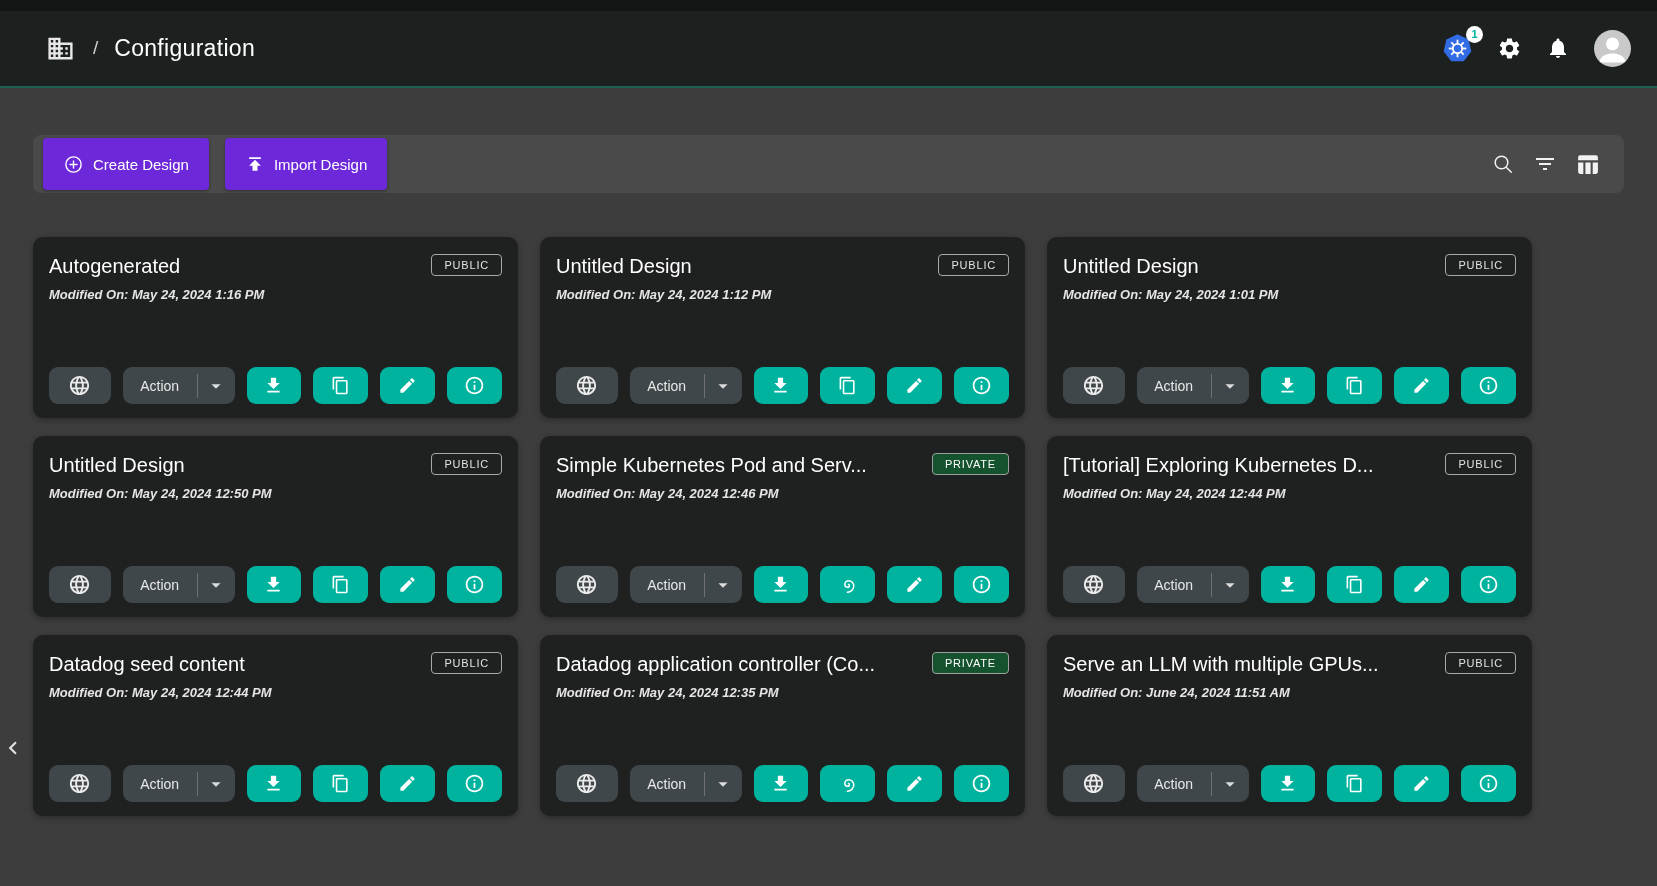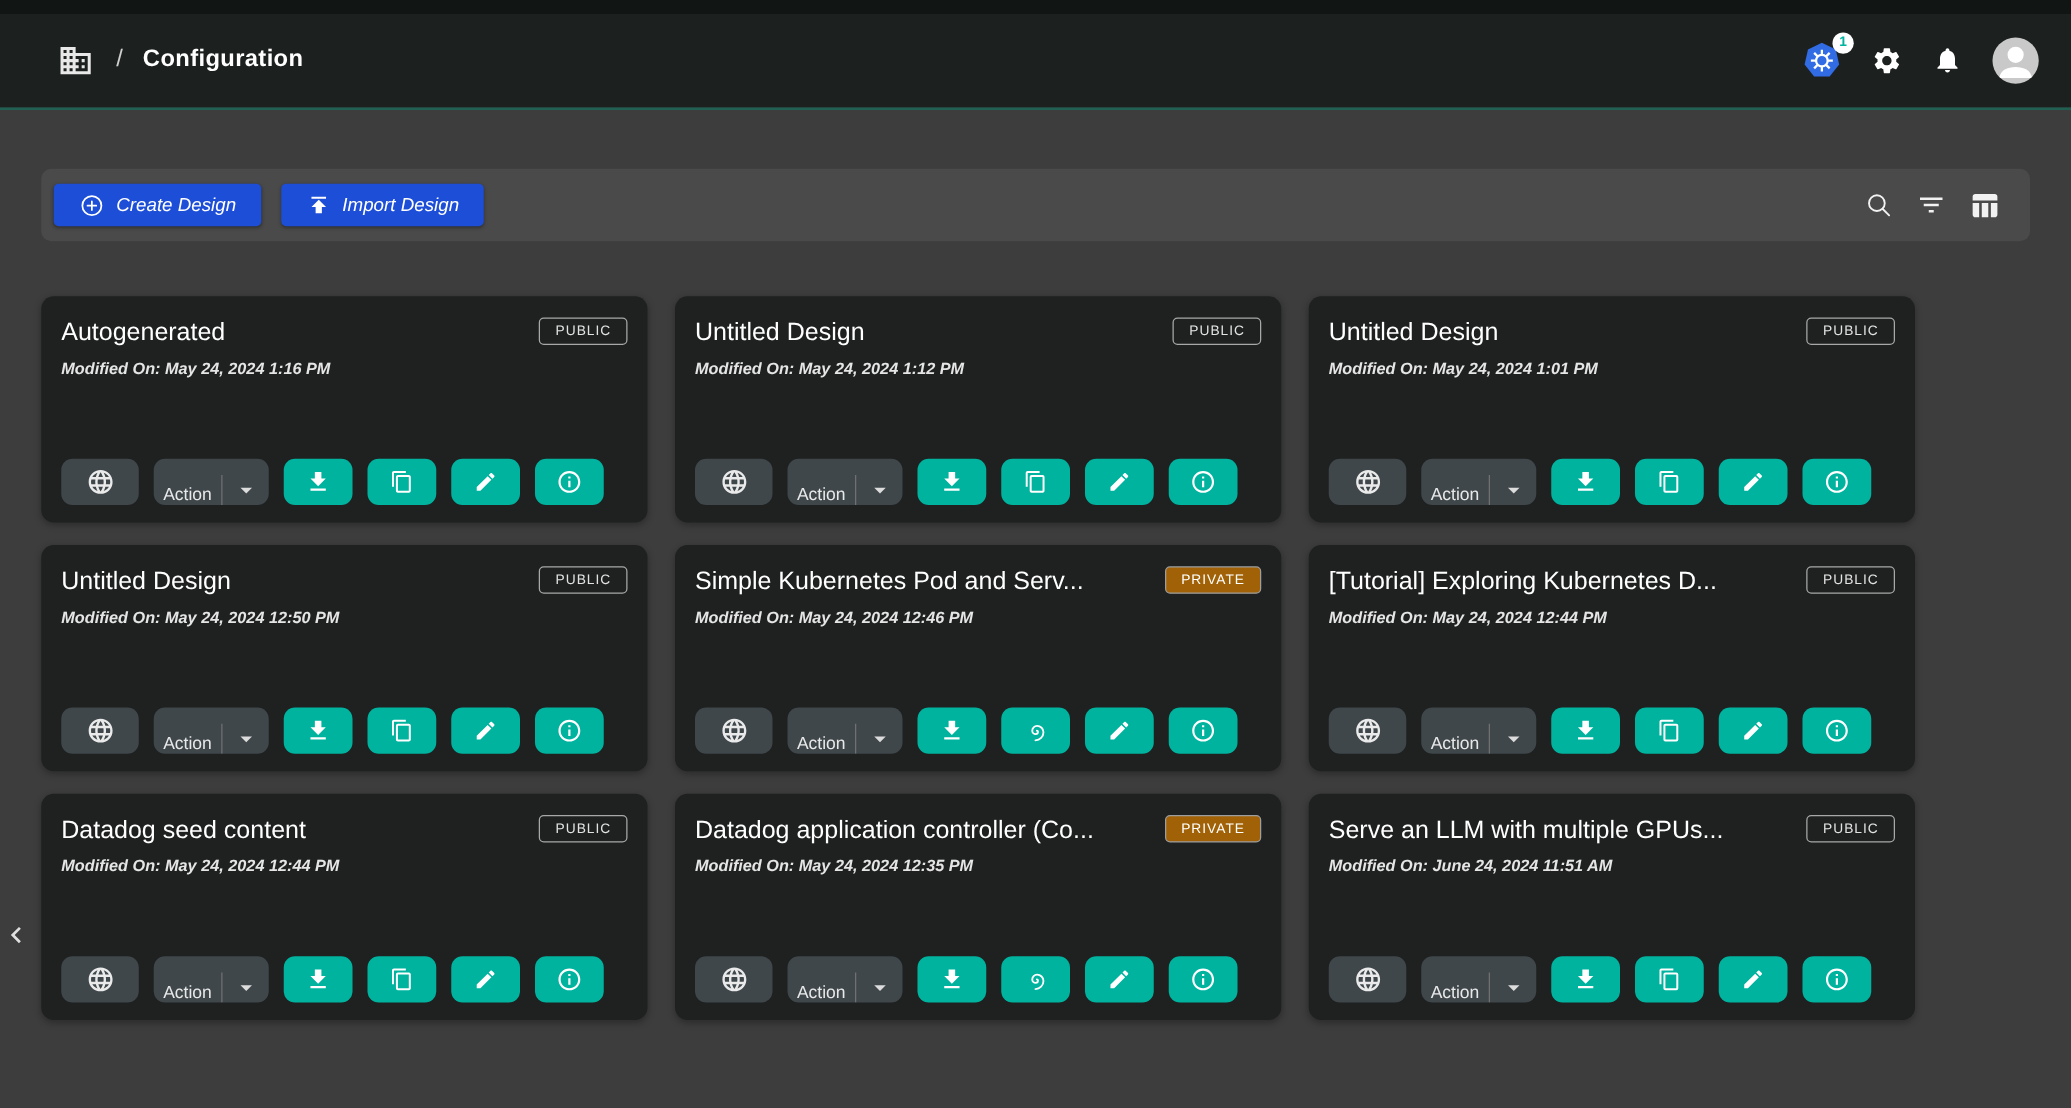--- a/index.html
+++ b/index.html
@@ -14,21 +14,21 @@
   
   .header {
     height:88px;
     background:linear-gradient(#111514 0px, #111514 11px, #1c211f 11px, #1c211f 100%);
     border-bottom:2px solid #1f6053;
     display:flex; align-items:center;
     padding:10px 26px 0 46px;
   }
   .logo-btn { display:flex; align-items:center; cursor:pointer; }
   .crumb-sep { color:#cfcfcf; font-size:19px; margin:0 16px 0 18px; }
-  .page-title { color:#ffffff; font-size:19px; font-weight:bold; letter-spacing:.3px; }
+  .page-title { color:#ffffff; font-size:23px; font-weight:normal; letter-spacing:.3px; }
   .header-right { margin-left:auto; display:flex; align-items:center; gap:24px; }
   .icon-btn { background:none; border:none; padding:0; cursor:pointer; display:flex; align-items:center; justify-content:center; position:relative; }
   .k8s-badge {
     position:absolute; top:-7px; right:-10px;
     background:#ffffff; color:#00B39F;
     width:17px; height:17px; border-radius:50%;
     font-size:11px; font-weight:bold;
     display:flex; align-items:center; justify-content:center;
   }
   .avatar {
@@ -39,27 +39,26 @@
 
   
   .toolbar {
     margin:47px 33px 0 33px;
     height:58px; border-radius:8px;
     background:#4a4a4a;
     display:flex; align-items:center;
     padding:0 24px 0 10px; gap:16px;
   }
   .teal-btn {
-    height:34px; border:none; border-radius:4px;
-    background:#1d4ed8; color:#ffffff;
+    height:52px; border:none; border-radius:4px;
+    background:#6d28d9; color:#ffffff;
     font-family:inherit; font-size:15px;
     display:flex; align-items:center; gap:9px;
     padding:0 20px; cursor:pointer;
     box-shadow:0 1px 3px rgba(0,0,0,.35);
-    font-style:italic;
   }
   .toolbar-right { margin-left:auto; display:flex; align-items:center; gap:18px; }
 
   
   .grid {
     margin:44px 33px 0 33px;
     display:grid;
     grid-template-columns:repeat(3, 485px);
     column-gap:22px; row-gap:18px;
   }
@@ -78,35 +77,35 @@
     margin-top:9px;
     color:#e5e5e5; font-size:13px;
     font-style:italic; font-weight:bold;
   }
   .badge {
     position:absolute; top:17px; right:16px;
     font-size:11px; letter-spacing:.8px;
     padding:4px 12px; border-radius:4px;
   }
   .badge-public { color:#e2e2e2; border:1px solid #a8a8a8; background:transparent; }
-  .badge-private { color:#ffffff; border:1px solid #9e9e9e; background:#a16207; }
+  .badge-private { color:#ffffff; border:1px solid #9e9e9e; background:#14532d; }
 
   .card-actions {
     position:absolute; left:16px; right:16px; bottom:14px;
     display:flex; align-items:center; gap:12px;
   }
   .act-dark, .act-teal {
     height:37px; border:none; border-radius:9px;
     display:flex; align-items:center; justify-content:center;
     cursor:pointer; padding:0;
   }
   .act-dark { background:#3f474b; }
   .act-teal { background:#00B39F; width:55px; }
   .globe-btn { width:62px; }
-  .action-split { width:92px; background:#3f474b; border-radius:9px; height:37px; display:flex; align-items:flex-end; overflow:hidden; }
+  .action-split { width:112px; background:#3f474b; border-radius:9px; height:37px; display:flex; align-items:center; overflow:hidden; }
   .action-main {
     flex:1; background:none; border:none; cursor:pointer;
     color:#e8e8e8; font-family:inherit; font-size:14px;
     display:flex; align-items:center; justify-content:center;
   }
   .action-caret {
     width:38px; background:none; border:none; cursor:pointer;
     border-left:1px solid #707070;
     display:flex; align-items:center; justify-content:center;
   }

